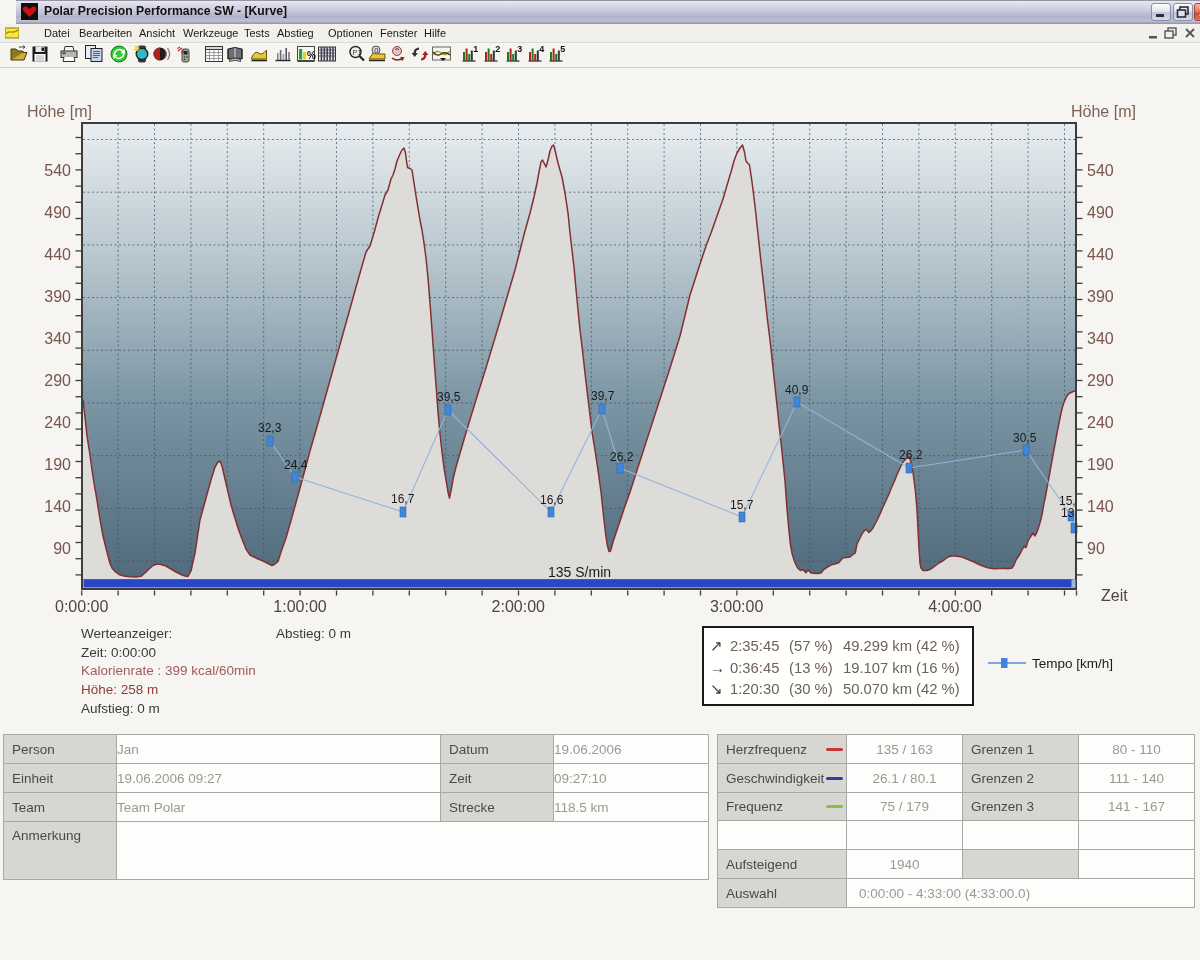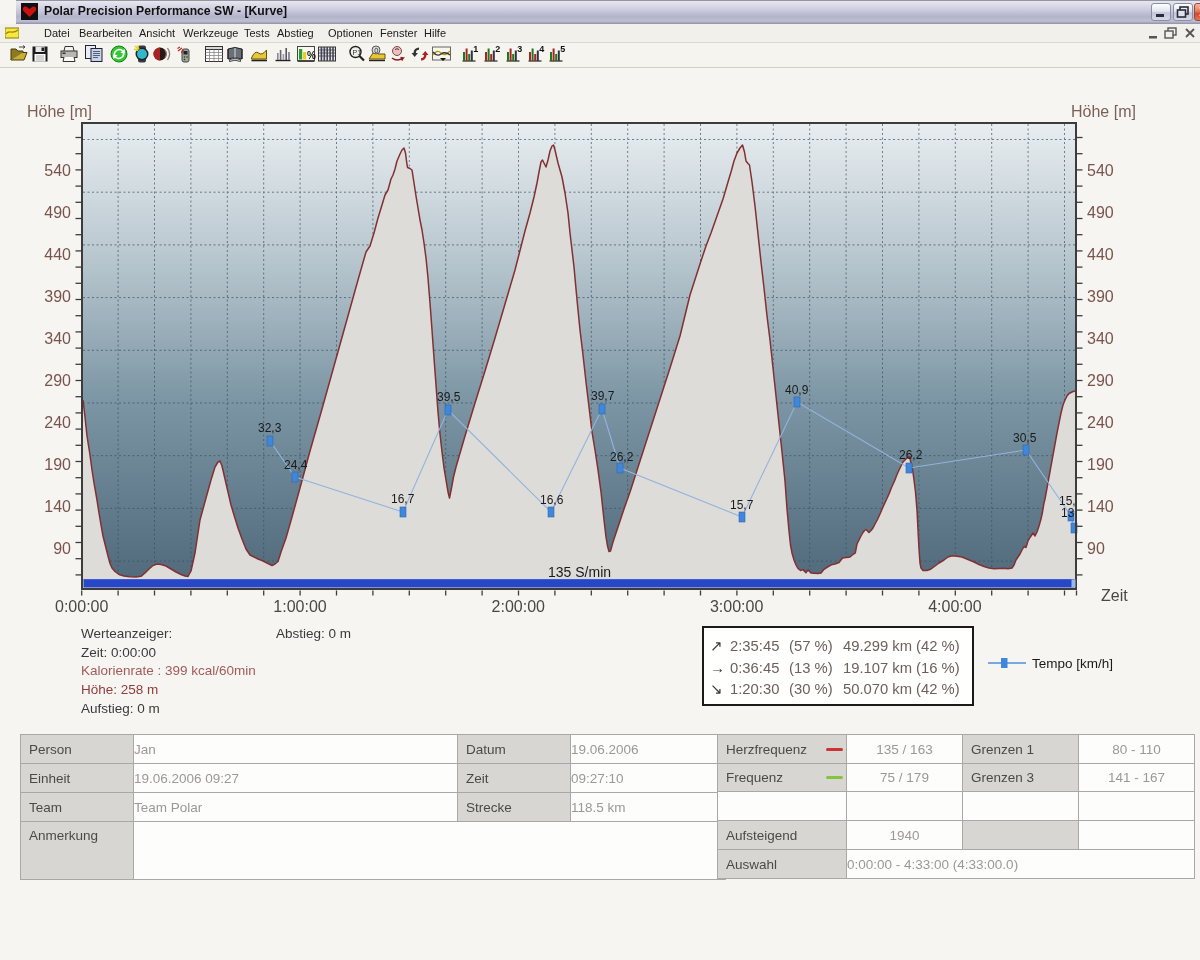--- a/index.html
+++ b/index.html
@@ -446,21 +446,21 @@
 <text x="710" y="694.0" font-size="15" fill="#3a3a3a">↘</text>
 <text x="730" y="694.0" font-size="14.8" fill="#6d5f5c">1:20:30</text>
 <text x="789" y="694.0" font-size="14.8" fill="#6d5f5c">(30 %)</text>
 <text x="843" y="694.0" font-size="14.8" fill="#6d5f5c">50.070 km</text>
 <text x="916" y="694.0" font-size="14.8" fill="#6d5f5c">(42 %)</text>
 <line x1="988" y1="663" x2="1026" y2="663" stroke="#7ba7e0" stroke-width="2"></line>
 <rect x="1001" y="658" width="6.5" height="10" fill="#3f87da"></rect>
 <text x="1032" y="668" font-size="13.5" fill="#1a1a1a">Tempo [km/h]</text>
 </svg>
 
-<table class="abs" style="left:20px; top:734px; width:705px;border-radius:16px;">
+<table class="abs" style="left:3px; top:734px; width:705px;border-radius:16px;">
  <colgroup>
       <col style="width:113px">
       <col style="width:324px">
       <col style="width:113px">
       <col style="width:155px">
     </colgroup>
  <tbody>
       <tr style="height:29px">
         <td class="lab">Person</td>
         <td class="val">Jan</td>
@@ -495,20 +495,29 @@
  <tbody>
       <tr style="height:29px">
         <td class="lab">
           <span style="float:left">Herzfrequenz</span>
           <span class="mark" style="background:#cc3333; margin-top:6px;"></span>
         </td>
         <td class="valc">135 / 163</td>
         <td class="lab">Grenzen 1</td>
         <td class="valc">80 - 110</td>
       </tr>
+ <tr style="height:29px">
+        <td class="lab">
+          <span style="float:left">Geschwindigkeit</span>
+          <span class="mark" style="background:#2b3f9e; margin-top:6px;"></span>
+        </td>
+        <td class="valc">26.1 / 80.1</td>
+        <td class="lab">Grenzen 2</td>
+        <td class="valc">111 - 140</td>
+      </tr>
  <tr style="height:28px">
         <td class="lab">
           <span style="float:left">Frequenz</span>
           <span class="mark" style="background:#86c440; margin-top:6px;"></span>
         </td>
         <td class="valc">75 / 179</td>
         <td class="lab">Grenzen 3</td>
         <td class="valc">141 - 167</td>
       </tr>
  <tr style="height:29px">
@@ -518,16 +527,16 @@
         <td class="val"></td>
       </tr>
  <tr style="height:29px">
         <td class="lab">Aufsteigend</td>
         <td class="valc">1940</td>
         <td class="lab"></td>
         <td class="val"></td>
       </tr>
  <tr style="height:29px">
         <td class="lab">Auswahl</td>
-        <td class="val" colspan="3" style="">0:00:00 - 4:33:00 (4:33:00.0)</td>
+        <td class="val" colspan="3" style="padding-left:12px;">0:00:00 - 4:33:00 (4:33:00.0)</td>
       </tr>
 </tbody>
   </table>
 
 </body></html>

